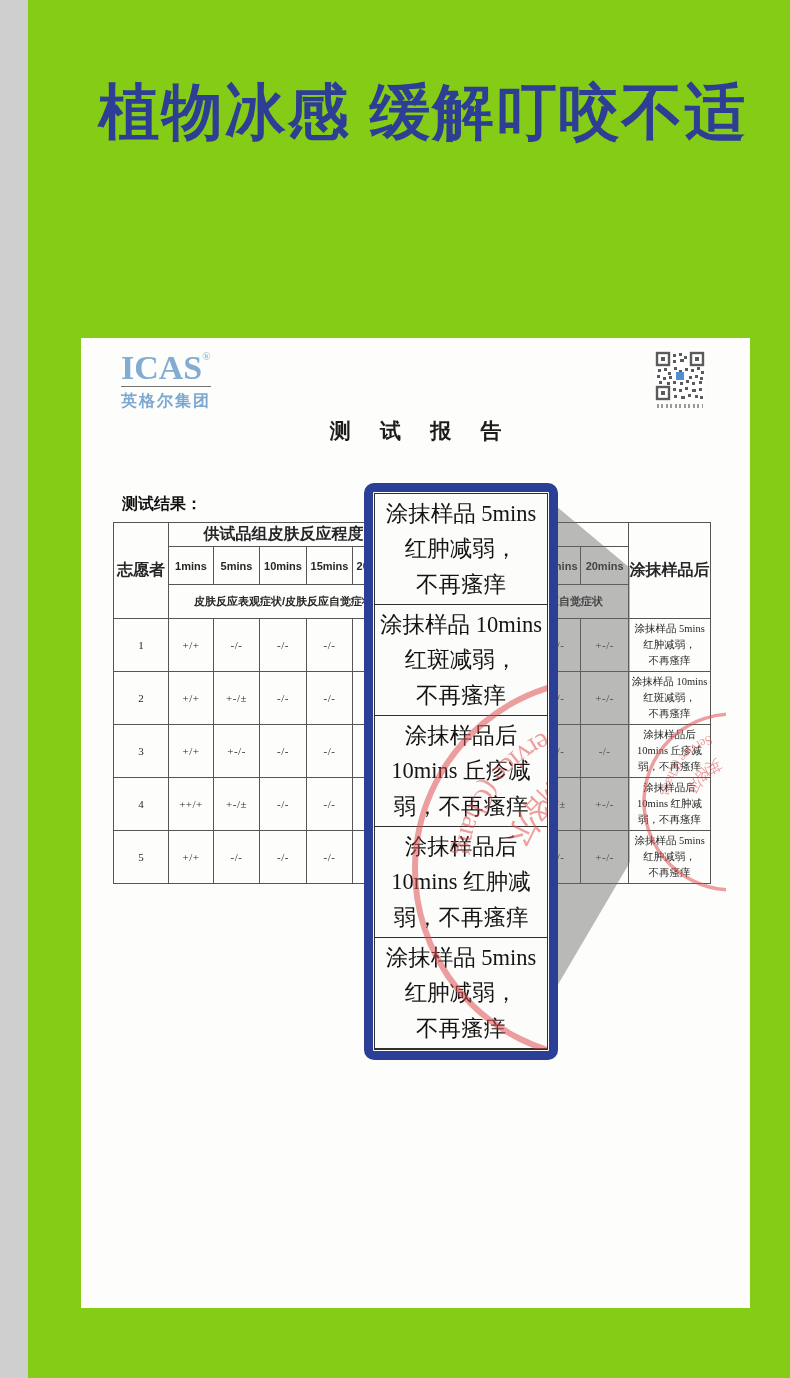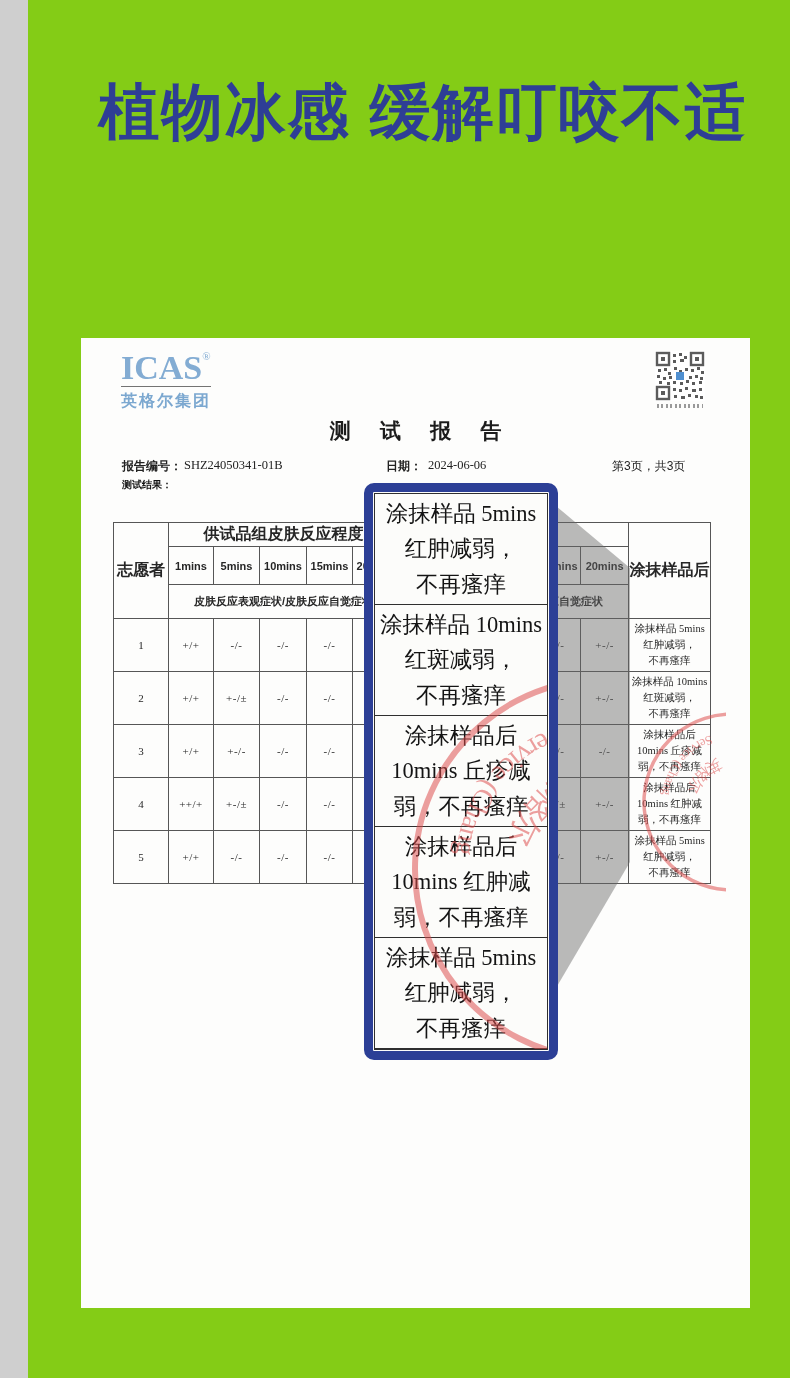--- a/index.html
+++ b/index.html
@@ -24,22 +24,22 @@
   .qr-caption{position:absolute;left:576px;top:66px;width:46px;height:4px;
     background:repeating-linear-gradient(90deg,#9a9a9a 0 2px,transparent 2px 4.5px);}
   .doc-title{position:absolute;left:0;top:79px;width:100%;text-align:center;
     font-weight:700;font-size:21px;letter-spacing:12px;color:#1c1c1c;text-indent:12px;}
   .meta{position:absolute;left:0;top:120px;width:100%;height:18px;font-size:12.5px;color:#222;}
   .m-label{position:absolute;font-family:"Liberation Sans",sans-serif;font-weight:700;font-size:12px;}
   .m-val{position:absolute;font-family:"Liberation Serif",serif;}
   .m-l1{left:41px;} .m-v1{left:103px;}
   .m-l2{left:305px;} .m-v2{left:347px;}
   .m-page{left:531px;position:absolute;font-family:"Liberation Sans",sans-serif;font-size:12px;}
-  .section-label{position:absolute;left:41px;top:140px;
-    font-family:"Liberation Sans",sans-serif;font-weight:700;font-size:10px;color:#111;}
+  .section-label{position:absolute;left:41px;top:156px;
+    font-family:"Liberation Sans",sans-serif;font-weight:700;font-size:16px;color:#111;}
   
   table.report{position:absolute;left:32px;top:184px;width:597px;border-collapse:collapse;
     table-layout:fixed;background:#fdfdfc;}
   table.report th,table.report td{border:1px solid #565656;padding:0;text-align:center;
     vertical-align:middle;color:#262626;overflow:hidden;}
   .h-cn{font-family:"Liberation Sans","DejaVu Sans",sans-serif;font-weight:700;font-size:16px;}
   .g2h{text-align:right;padding-right:59px;}
   .h-min{font-family:Liberation Sans, sans-serif;font-weight:700;font-size:11px;}
   .h-sym{font-family:"Liberation Sans",sans-serif;font-weight:700;font-size:11px;}
   .r-head1{height:24px;} .r-head2{height:38px;} .r-head3{height:34px;}
@@ -126,27 +126,20 @@
           <rect x="33" y="43" width="3" height="3"></rect>
         <rect x="40" y="44" width="3" height="3"></rect>
           <rect x="45" y="45" width="3" height="3"></rect>
       </g>
       <rect x="21" y="21" width="8" height="8" fill="#4f8fd0"></rect>
     </svg>
     <div class="qr-caption"></div>
 
     <div class="doc-title">测 试 报 告</div>
 
-    <div class="meta">
-      <span class="m-label m-l1">报告编号：</span>
-      <span class="m-val m-v1">SHZ24050341-01B</span>
-      <span class="m-label m-l2">日期：</span>
-      <span class="m-val m-v2">2024-06-06</span>
-      <span class="m-page">第3页，共3页</span>
-    </div>
 
     <div class="section-label">测试结果：</div>
 
     <table class="report">
       <colgroup>
         <col style="width:55px">
           <col style="width:45px">
           <col style="width:46px">
           <col style="width:47px">
         <col style="width:46px">

